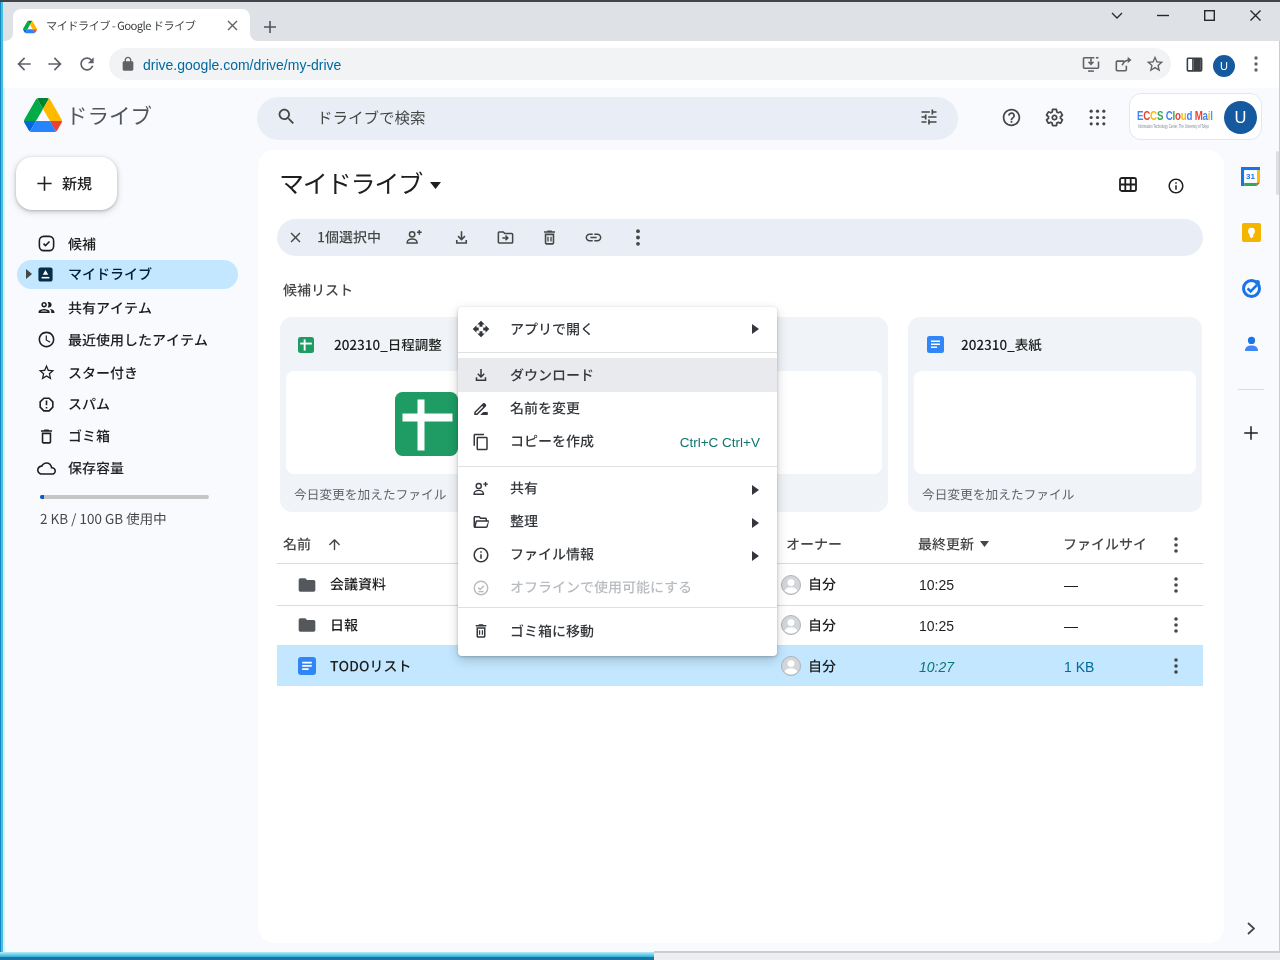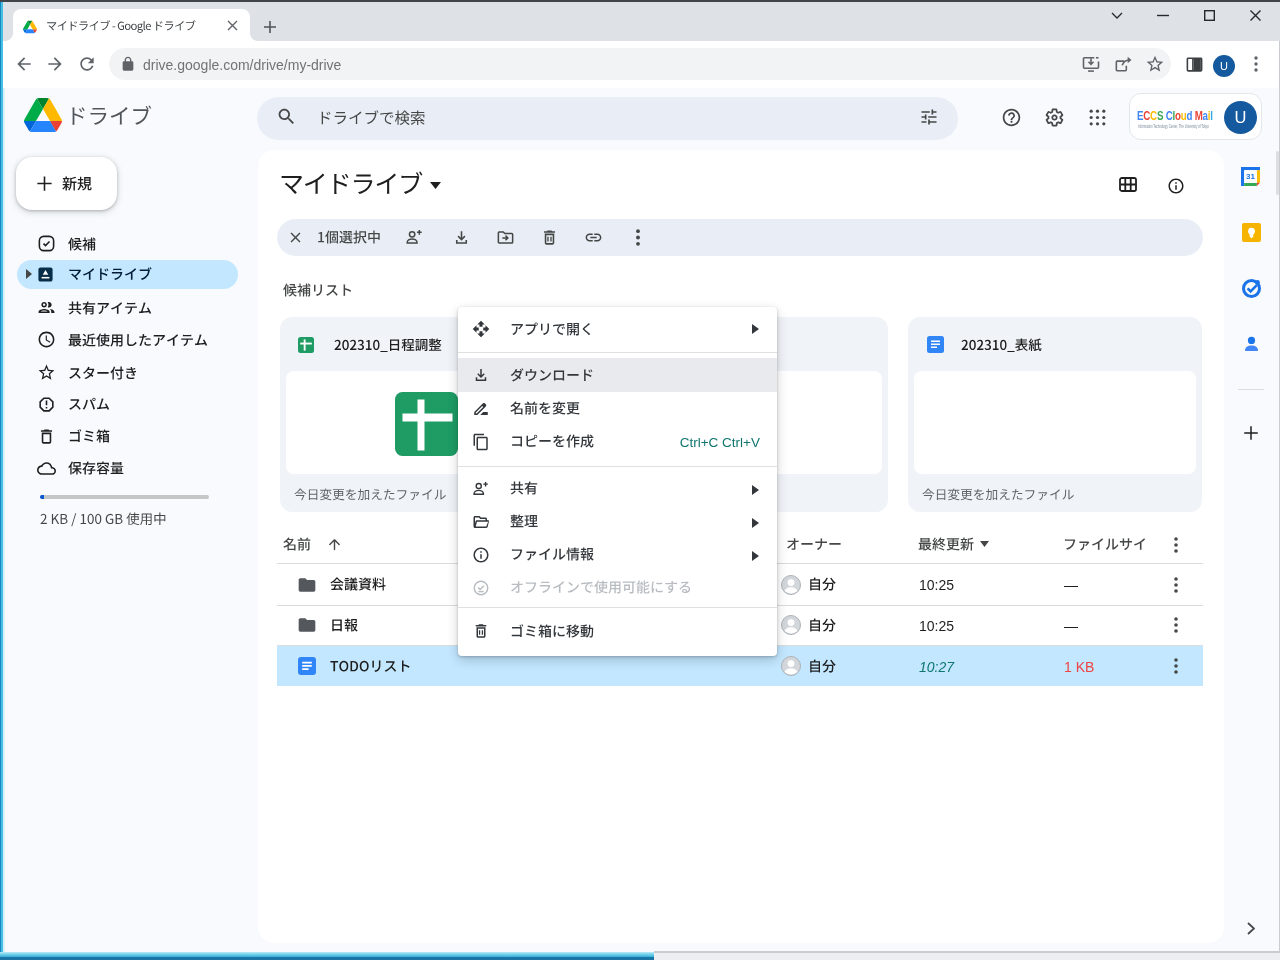--- a/index.html
+++ b/index.html
@@ -46,21 +46,21 @@
     <svg style="position:absolute;left:45px;top:54px" width="20" height="20" viewBox="0 0 24 24">
       <path d="M4 11h12.17l-5.59-5.59L12 4l8 8-8 8-1.41-1.41L16.17 13H4v-2z" fill="#5f6368"></path>
     </svg>
     <svg style="position:absolute;left:77px;top:54px" width="20" height="20" viewBox="0 0 24 24">
       <path d="M17.65 6.35C16.2 4.9 14.21 4 12 4c-4.42 0-7.99 3.58-7.99 8s3.57 8 7.99 8c3.73 0 6.84-2.55 7.73-6h-2.08c-.82 2.33-3.04 4-5.65 4-3.31 0-6-2.69-6-6s2.69-6 6-6c1.66 0 3.14.69 4.22 1.78L13 11h7V4l-2.35 2.35z" fill="#5f6368"></path>
     </svg>
     <div style="position:absolute;left:109px;top:48px;width:1062px;height:32px;background:#f1f3f4;border-radius:16px"></div>
     <svg style="position:absolute;left:120px;top:56px" width="16" height="16" viewBox="0 0 24 24">
       <path d="M18 8h-1V6c0-2.76-2.24-5-5-5S7 3.24 7 6v2H6c-1.1 0-2 .9-2 2v10c0 1.1.9 2 2 2h12c1.1 0 2-.9 2-2V10c0-1.1-.9-2-2-2zM9 6c0-1.66 1.34-3 3-3s3 1.34 3 3v2H9V6z" fill="#5f6368"></path>
     </svg>
-    <div style="position:absolute;left:143px;top:64.5px;transform:translateY(-50%);font-size:14px;font-weight:400;color:#737373;white-space:nowrap;">drive.google.com/drive/my-drive</div>
+    <div style="position:absolute;left:143px;top:64.5px;transform:translateY(-50%);font-size:14px;font-weight:400;color:#0369a1;white-space:nowrap;">drive.google.com/drive/my-drive</div>
     <svg style="position:absolute;left:1081px;top:54px" width="20" height="20" viewBox="0 0 24 24">
       <g fill="none" stroke="#5f6368" stroke-width="1.9">
         <path d="M3 4.5h13M3 4.5v11.5c0 .55.45 1 1 1h16c.55 0 1-.45 1-1V9"></path>
         <path d="M8.5 20.5h7"></path>
       </g>
       <path d="M12 13.8L8.3 10l1.35-1.35 1.4 1.4V5h1.9v5.05l1.4-1.4L15.7 10z" fill="#5f6368"></path>
       <path d="M21 4.5h-3" stroke="#5f6368" stroke-width="1.9"></path>
     </svg>
     <svg style="position:absolute;left:1113px;top:54px" width="20" height="20" viewBox="0 0 24 24">
       <g fill="none" stroke="#5f6368" stroke-width="1.9">
@@ -354,21 +354,21 @@
     </svg>
     <svg style="position:absolute;left:781px;top:656px" width="20" height="20" viewBox="0 0 20 20">
       <circle cx="10" cy="10" r="9.5" fill="#d3d6da" stroke="#aeb2b7"></circle>
       <circle cx="10" cy="7.6" r="3.4" fill="#fff"></circle>
       <path d="M10 12.2c-3.2 0-5.8 1.7-6.4 3.9a9.5 9.5 0 0 0 12.8 0c-.6-2.2-3.2-3.9-6.4-3.9z" fill="#fff"></path>
     </svg>
     <svg style="position:absolute;left:808.0px;top:658.8px;overflow:visible" width="28" height="18">
       <path transform="translate(0,12.3)" fill="#1f1f1f" d="M3.1 -6.9H11V-5.6H3.1ZM3.1 -3.9H11V-2.6H3.1ZM3.1 -0.8H11V0.4H3.1ZM2.2 -10H12V1.1H10.7V-8.7H3.5V1.2H2.2ZM6.2 -11.8 7.8 -11.6Q7.5 -11 7.3 -10.4Q7 -9.7 6.8 -9.2L5.6 -9.5Q5.7 -9.8 5.8 -10.2Q5.9 -10.6 6 -11.1Q6.1 -11.5 6.2 -11.8ZM16.7 -6.6H24.5V-5.3H16.7ZM24.1 -6.6H25.4Q25.4 -6.6 25.4 -6.5Q25.4 -6.4 25.4 -6.2Q25.4 -6.1 25.4 -6Q25.3 -4.4 25.3 -3.2Q25.2 -2.1 25.1 -1.3Q25 -0.6 24.9 -0.1Q24.7 0.3 24.6 0.5Q24.3 0.8 24 0.9Q23.8 1.1 23.4 1.1Q23 1.1 22.4 1.1Q21.8 1.1 21.2 1.1Q21.2 0.8 21.1 0.4Q20.9 0 20.8 -0.3Q21.4 -0.2 22 -0.2Q22.5 -0.2 22.8 -0.2Q23 -0.2 23.1 -0.2Q23.2 -0.2 23.4 -0.4Q23.5 -0.5 23.7 -1.2Q23.8 -1.8 23.9 -3.1Q24 -4.3 24.1 -6.3ZM18.4 -11.6 19.9 -11.2Q19.3 -10 18.6 -8.9Q17.9 -7.8 17.1 -6.8Q16.3 -5.9 15.4 -5.2Q15.3 -5.4 15.1 -5.6Q14.9 -5.8 14.6 -6Q14.4 -6.2 14.3 -6.3Q15.1 -6.9 15.9 -7.7Q16.7 -8.5 17.4 -9.5Q18 -10.5 18.4 -11.6ZM23.5 -11.6Q23.9 -10.9 24.3 -10.2Q24.8 -9.5 25.4 -8.8Q26 -8.1 26.6 -7.6Q27.2 -7 27.7 -6.6Q27.6 -6.4 27.3 -6.2Q27.1 -6 26.9 -5.8Q26.7 -5.6 26.6 -5.4Q26 -5.9 25.4 -6.5Q24.8 -7.2 24.2 -7.9Q23.7 -8.7 23.1 -9.5Q22.6 -10.3 22.2 -11.1ZM19.4 -6.2H20.9Q20.7 -5.1 20.5 -4Q20.3 -2.9 19.8 -1.9Q19.2 -0.9 18.3 -0.1Q17.4 0.7 15.9 1.3Q15.8 1.1 15.6 0.9Q15.5 0.6 15.3 0.4Q15.2 0.2 15 0.1Q16.4 -0.4 17.2 -1.1Q18.1 -1.7 18.5 -2.6Q18.9 -3.4 19.1 -4.3Q19.3 -5.2 19.4 -6.2Z"></path>
     </svg>
     <div style="position:absolute;left:919px;top:666.5px;transform:translateY(-50%);font-size:14px;font-weight:400;color:#0f766e;white-space:nowrap;font-style:italic;">10:27</div>
-    <div style="position:absolute;left:1064px;top:666.5px;transform:translateY(-50%);font-size:14px;font-weight:400;color:#ef4444;white-space:nowrap;">1 KB</div>
+    <div style="position:absolute;left:1064px;top:666.5px;transform:translateY(-50%);font-size:14px;font-weight:400;color:#0369a1;white-space:nowrap;">1 KB</div>
     <svg style="position:absolute;left:1174px;top:658px" width="4" height="16" viewBox="0 0 4 16">
       <circle cx="2" cy="2" r="1.8" fill="#444746"></circle>
       <circle cx="2" cy="8" r="1.8" fill="#444746"></circle>
       <circle cx="2" cy="14" r="1.8" fill="#444746"></circle>
     </svg>
     <div style="position:absolute;left:458px;top:307px;width:319px;height:349px;background:#fff;border-radius:4px;box-shadow:0 1px 3px rgba(0,0,0,.22),0 4px 12px rgba(0,0,0,.18)"></div>
     <div style="position:absolute;left:458px;top:358px;width:319px;height:34px;background:#e8eaed"></div>
     <svg style="position:absolute;left:472px;top:320px" width="18" height="18" viewBox="0 0 24 24">
       <path d="M10 9h4V6h3l-5-5-5 5h3v3zm-1 1H6V7l-5 5 5 5v-3h3v-4zm14 2l-5-5v3h-3v4h3v3l5-5zm-9 3h-4v3H7l5 5 5-5h-3v-3z" fill="#33373b"></path>
     </svg>

